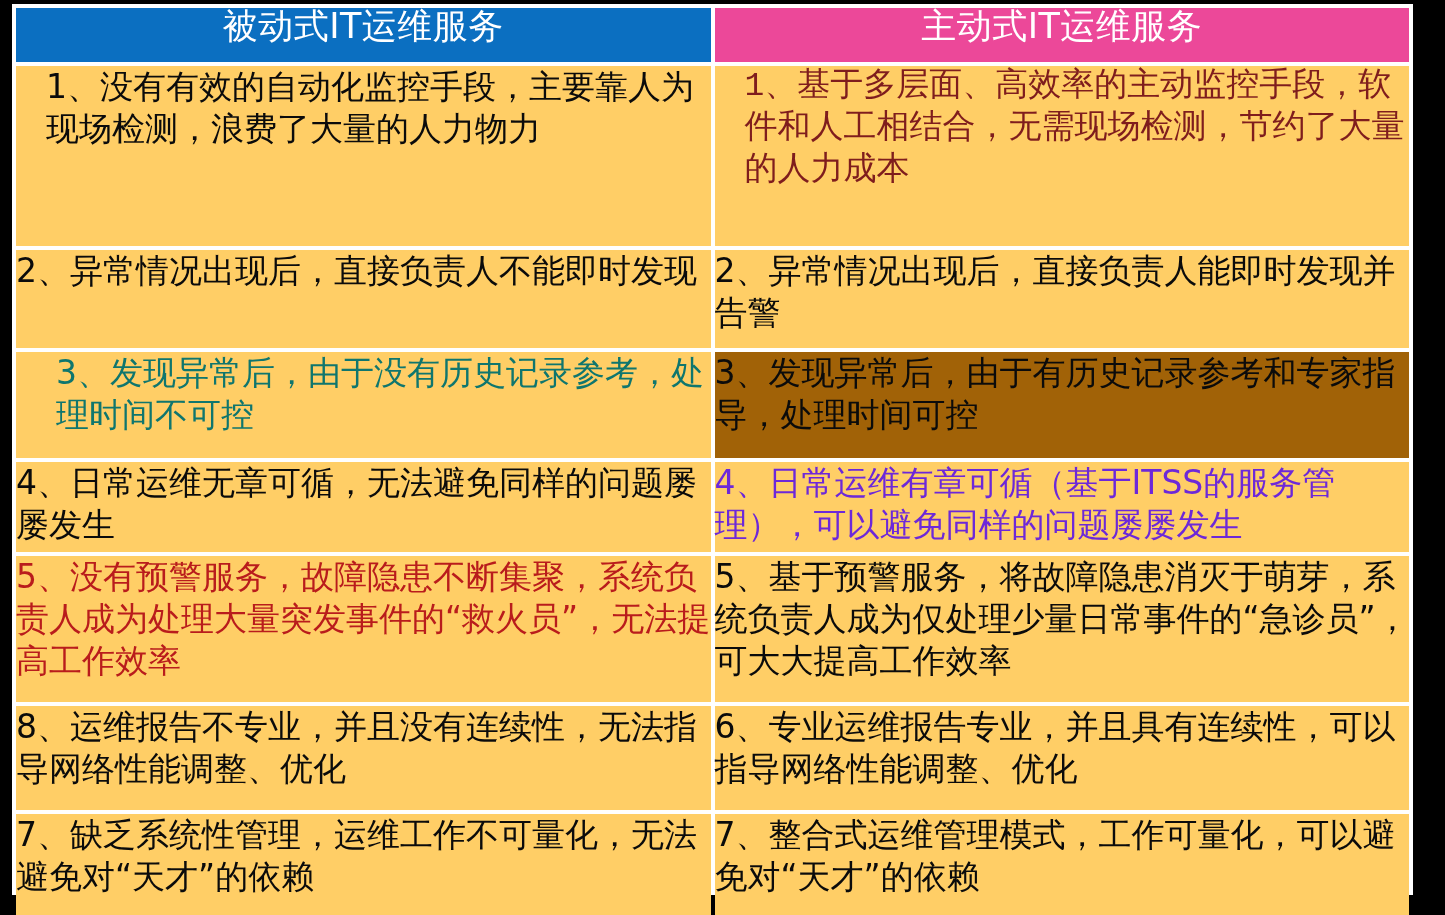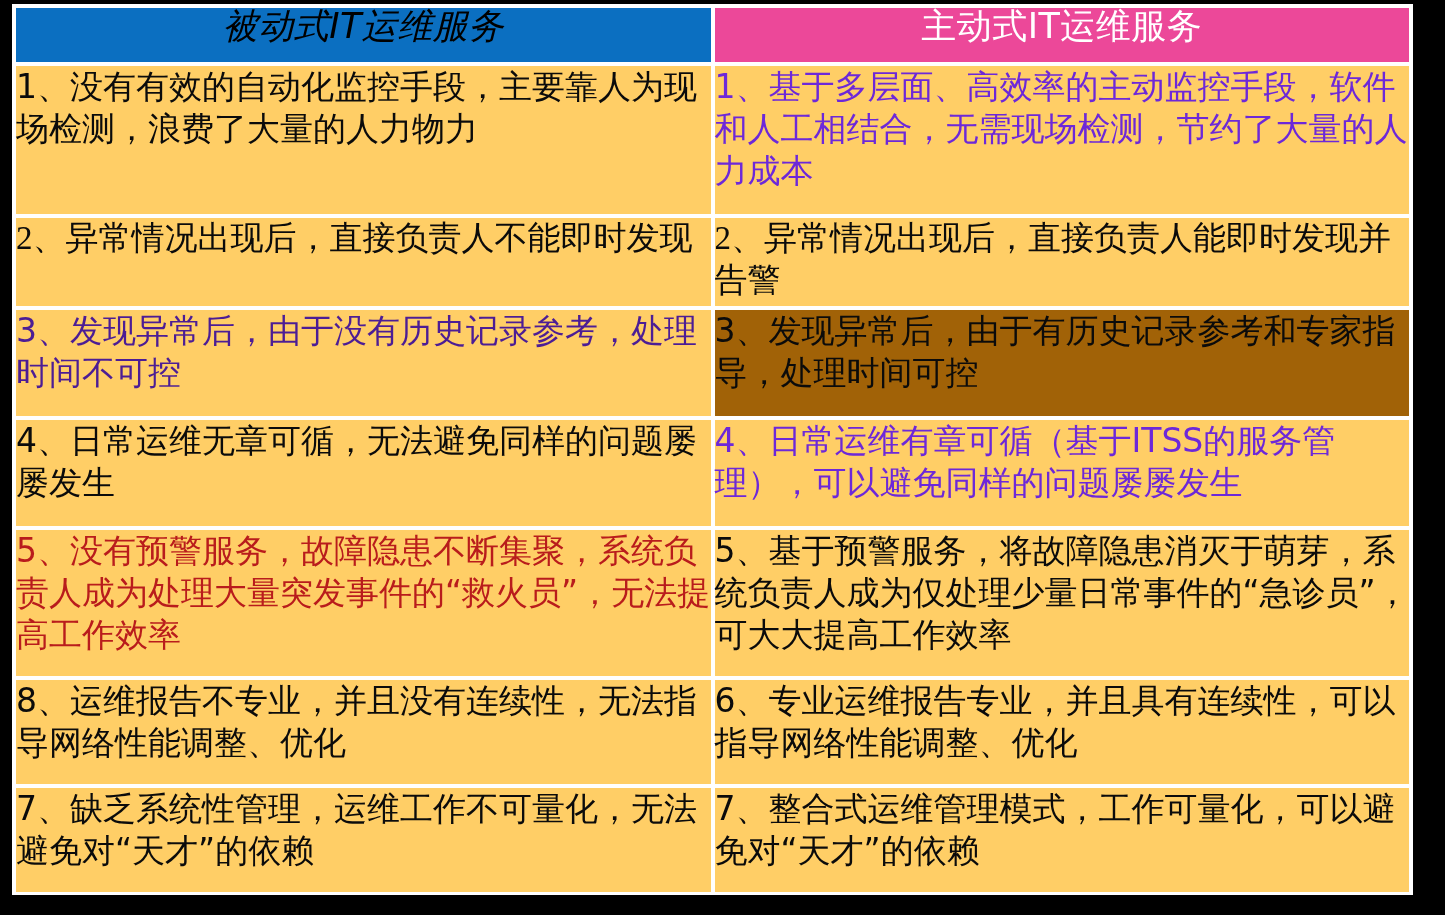--- a/index.html
+++ b/index.html
@@ -68,58 +68,58 @@
     background: #FFCE66;
     color: #0b0b0b;
     font-size: 33px;
     line-height: 1.27;
     padding: 8px 6px 8px 8px;
     text-align: left;
     word-break: break-all;
   }
 
   
-  tr.r1 > td { height: 148px; }
-  tr.r2 > td { height: 88px; font-family: Liberation Serif, serif; }
+  tr.r1 > td { height: 180px; padding-left: 30px; }
+  tr.r2 > td { height: 98px; }
   tr.r3 > td { height: 106px; }
-  tr.r4 > td { height: 106px; }
+  tr.r4 > td { height: 90px; }
   tr.r5 > td { height: 146px; }
   tr.r6 > td { height: 104px; }
   tr.r7 > td { height: 104px; }
 
   .col-left  { width: 50%; }
   .col-right { width: 50%; }
 </style>
 </head>
 <body style="background: rgb(0, 0, 0);">
 
 <div class="stage">
   <div class="table-wrap" style="background: rgb(255, 255, 255);">
     <table class="cmp">
       <colgroup>
         <col class="col-left">
         <col class="col-right">
       </colgroup>
       <thead>
         <tr>
-          <th class="hdr-cell" style="background: rgb(11, 111, 193); color: #000000; font-style: italic;">被动式IT运维服务</th>
+          <th class="hdr-cell" style="background: rgb(11, 111, 193); color: #ffffff;">被动式IT运维服务</th>
           <th class="hdr-cell" style="background: #ec4899; color: rgb(255, 255, 255);">主动式IT运维服务</th>
         </tr>
       </thead>
       <tbody>
         <tr class="r1">
           <td class="cell" style="background: rgb(255, 206, 102); color: rgb(11, 11, 11);">1、没有有效的自动化监控手段，主要靠人为现场检测，浪费了大量的人力物力</td>
-          <td class="cell" style="background: rgb(255, 206, 102); color: #6d28d9;">1、基于多层面、高效率的主动监控手段，软件和人工相结合，无需现场检测，节约了大量的人力成本</td>
+          <td class="cell" style="background: rgb(255, 206, 102); color: #7f1d1d; font-family: Liberation Mono, monospace;">1、基于多层面、高效率的主动监控手段，软件和人工相结合，无需现场检测，节约了大量的人力成本</td>
         </tr>
         <tr class="r2">
           <td class="cell" style="background: rgb(255, 206, 102); color: rgb(11, 11, 11);">2、异常情况出现后，直接负责人不能即时发现</td>
           <td class="cell" style="background: rgb(255, 206, 102); color: rgb(11, 11, 11); margin-top: 32px;">2、异常情况出现后，直接负责人能即时发现并告警</td>
         </tr>
         <tr class="r3">
-          <td class="cell" style="background: rgb(255, 206, 102); color: #4c1d95;">3、发现异常后，由于没有历史记录参考，处理时间不可控</td>
+          <td class="cell" style="background: rgb(255, 206, 102); color: #0f766e; padding-left: 40px;">3、发现异常后，由于没有历史记录参考，处理时间不可控</td>
           <td class="cell" style="background: #a16207; color: rgb(11, 11, 11);">3、发现异常后，由于有历史记录参考和专家指导，处理时间可控</td>
         </tr>
         <tr class="r4">
           <td class="cell" style="background: rgb(255, 206, 102); color: rgb(11, 11, 11);">4、日常运维无章可循，无法避免同样的问题屡屡发生</td>
           <td class="cell" style="background: rgb(255, 206, 102); color: #6d28d9;">4、日常运维有章可循（基于ITSS的服务管理），可以避免同样的问题屡屡发生</td>
         </tr>
         <tr class="r5">
           <td class="cell" style="background: rgb(255, 206, 102); color: #b91c1c;">5、没有预警服务，故障隐患不断集聚，系统负责人成为处理大量突发事件的“救火员”，无法提高工作效率</td>
           <td class="cell" style="background: rgb(255, 206, 102); color: rgb(11, 11, 11);">5、基于预警服务，将故障隐患消灭于萌芽，系统负责人成为仅处理少量日常事件的“急诊员”，可大大提高工作效率</td>
         </tr>

